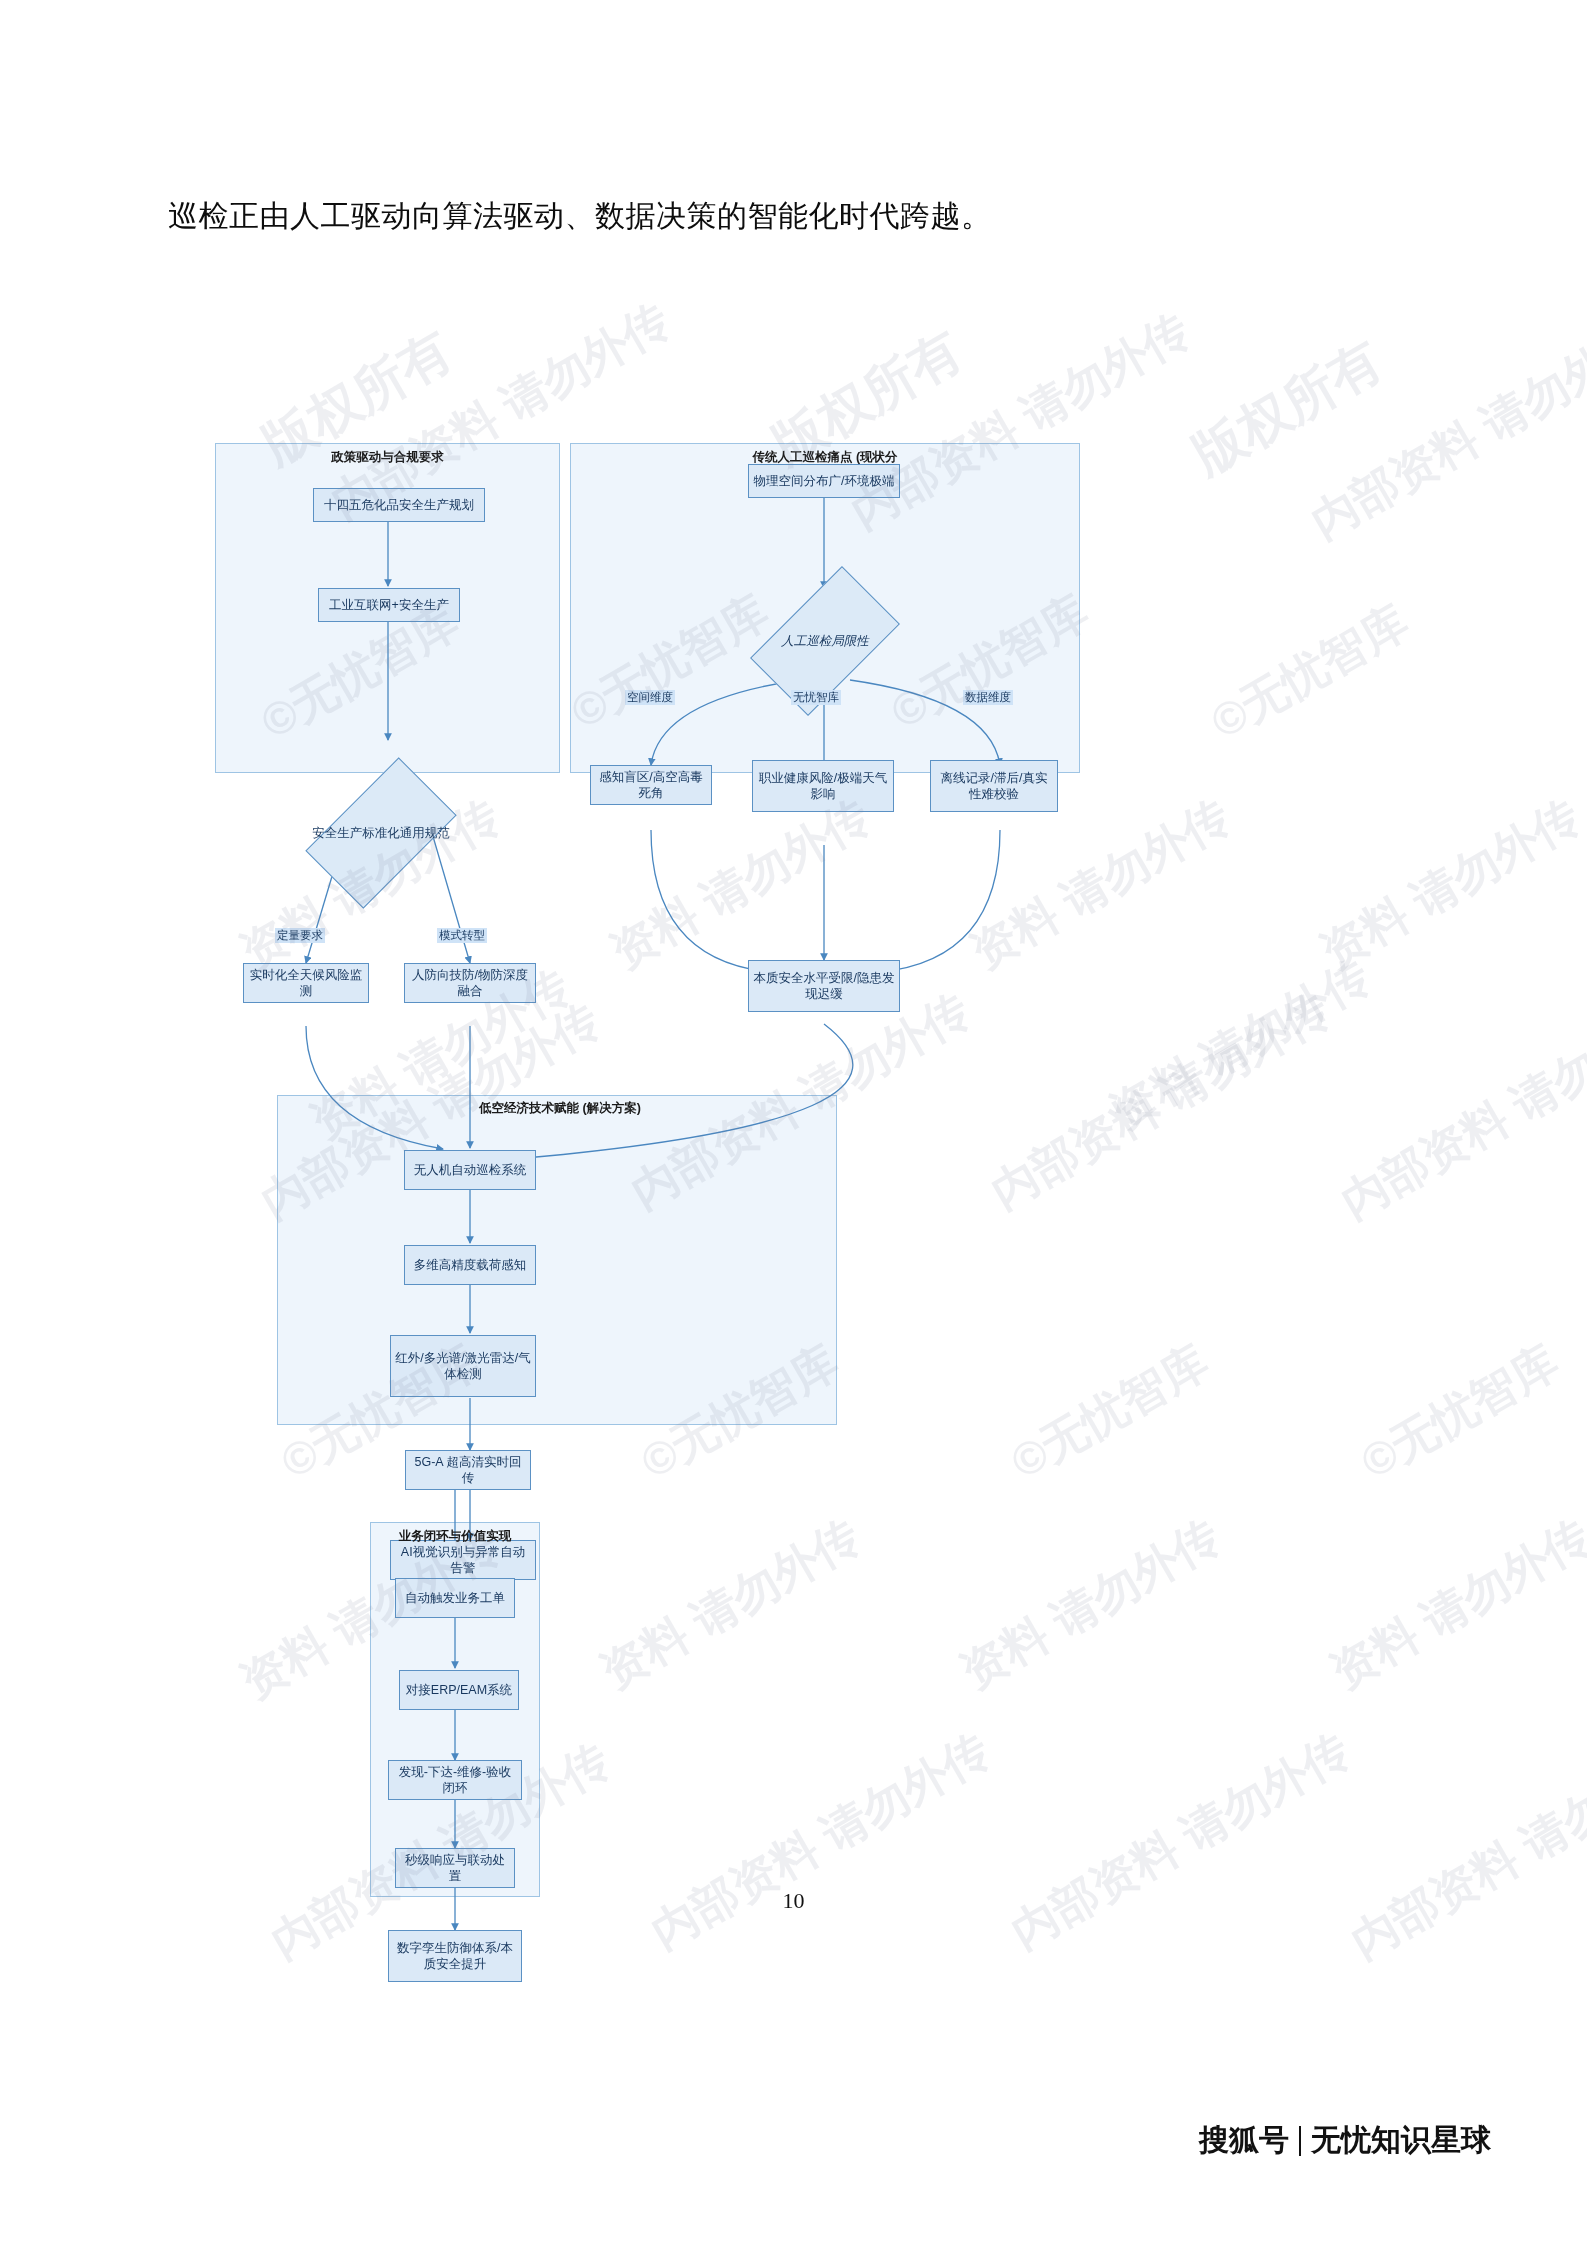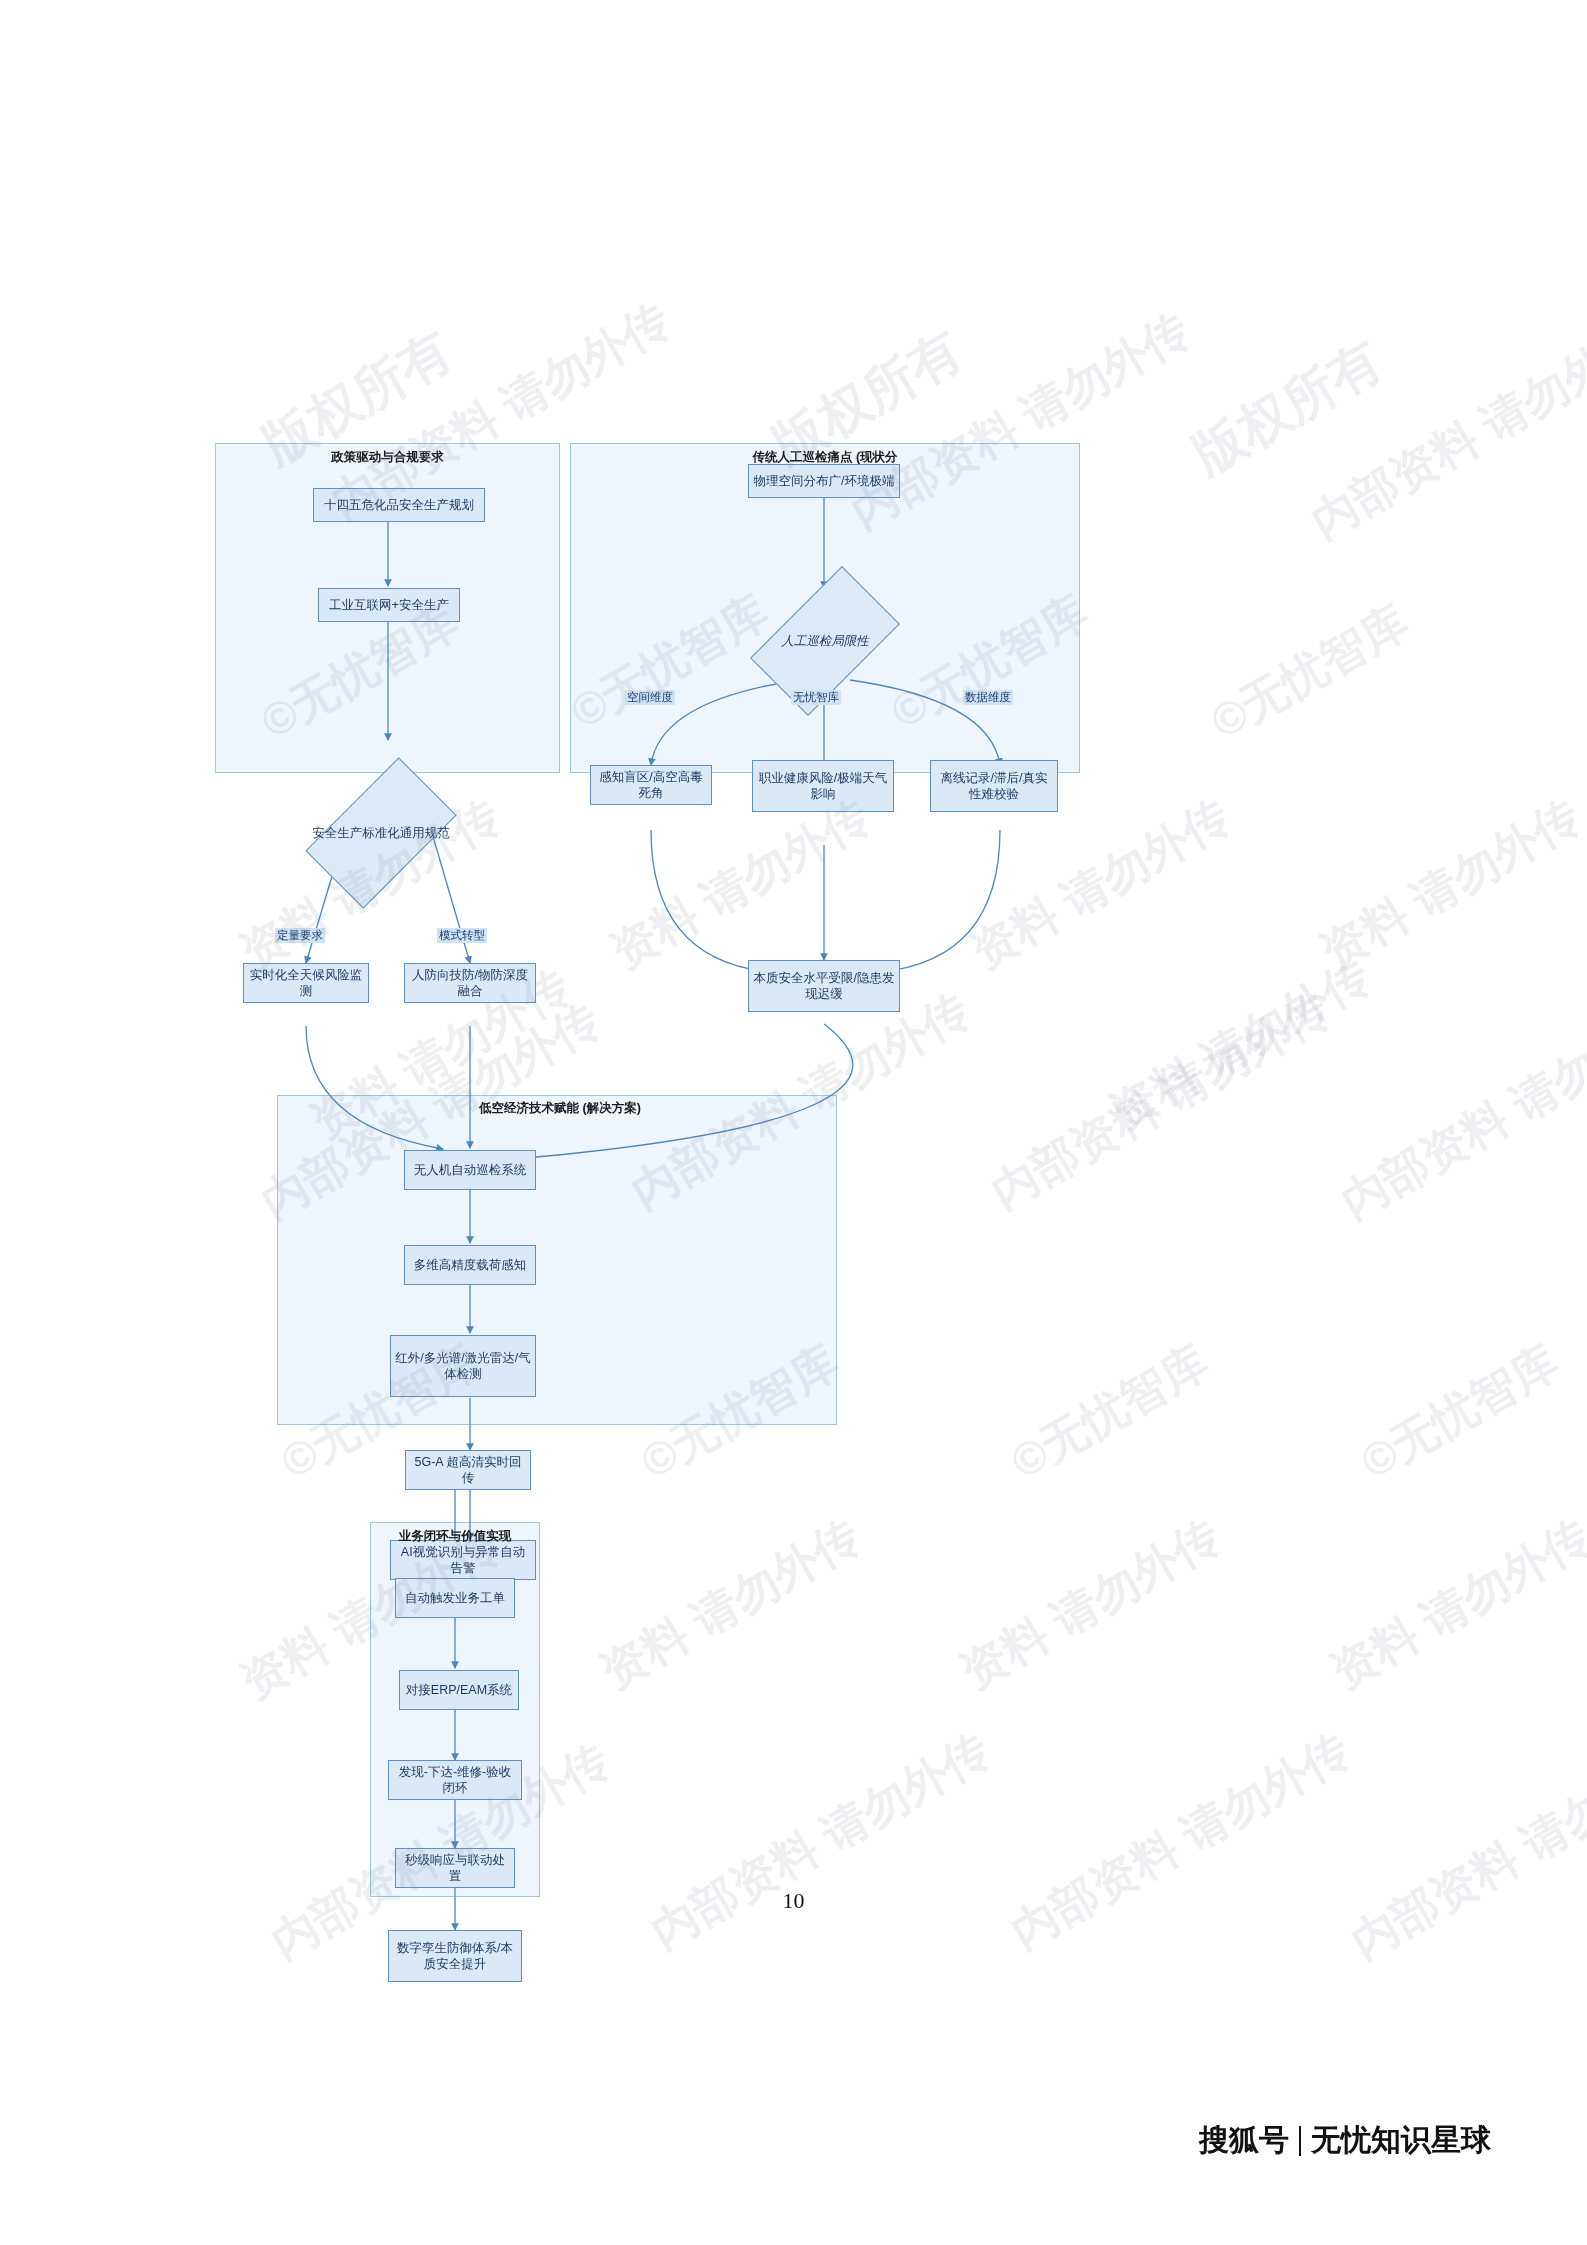--- a/index.html
+++ b/index.html
@@ -137,20 +137,21 @@
     font-family:"Liberation Sans", sans-serif;
     font-size:30px; font-weight:700; color:#111;
   }
 </style>
 </head>
 <body>
 
 <div class="page">
 
   <div class="prose">
+    <p>巡检正由人工驱动向算法驱动、数据决策的智能化时代跨越。</p>
   </div>
 
   <div class="flow">
 
     <div class="cluster" style="left:215px; top:443px; width:345px; height:330px;"></div>
     <div class="cluster" style="left:570px; top:443px; width:510px; height:330px;"></div>
     <div class="cluster" style="left:277px; top:1095px; width:560px; height:-0px; height:330px;"></div>
     <div class="cluster" style="left:370px; top:1522px; width:170px; height:-0px; height:375px;"></div>
 
     <div class="cluster-title" style="left:215px; top:449px; width:345px;">政策驱动与合规要求</div>

